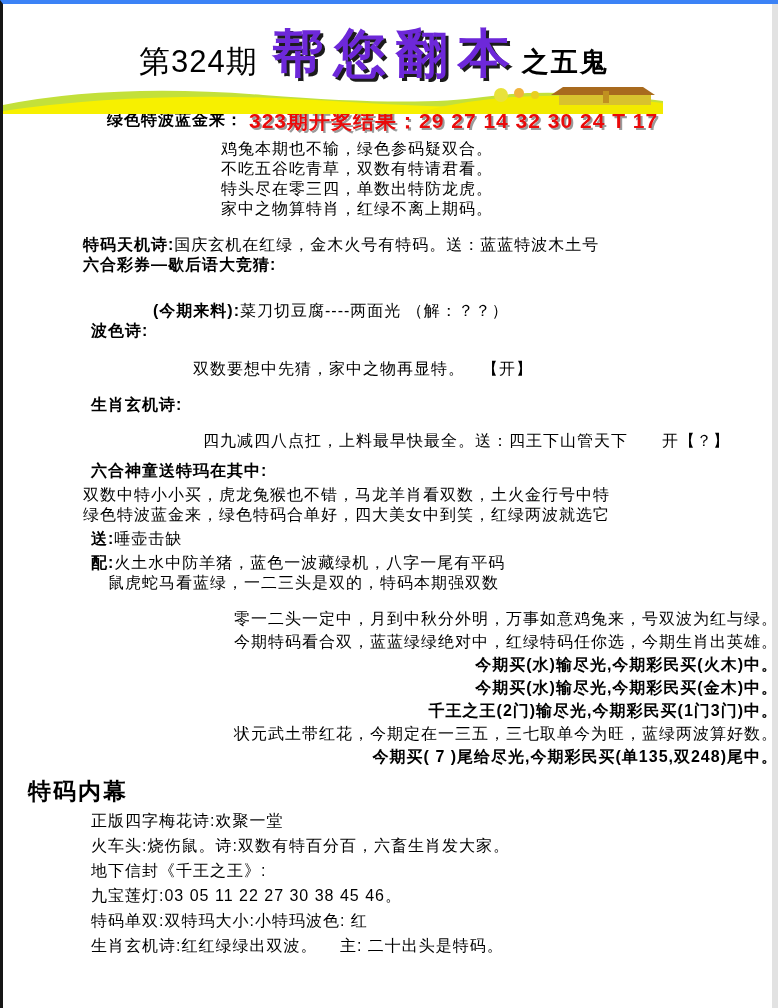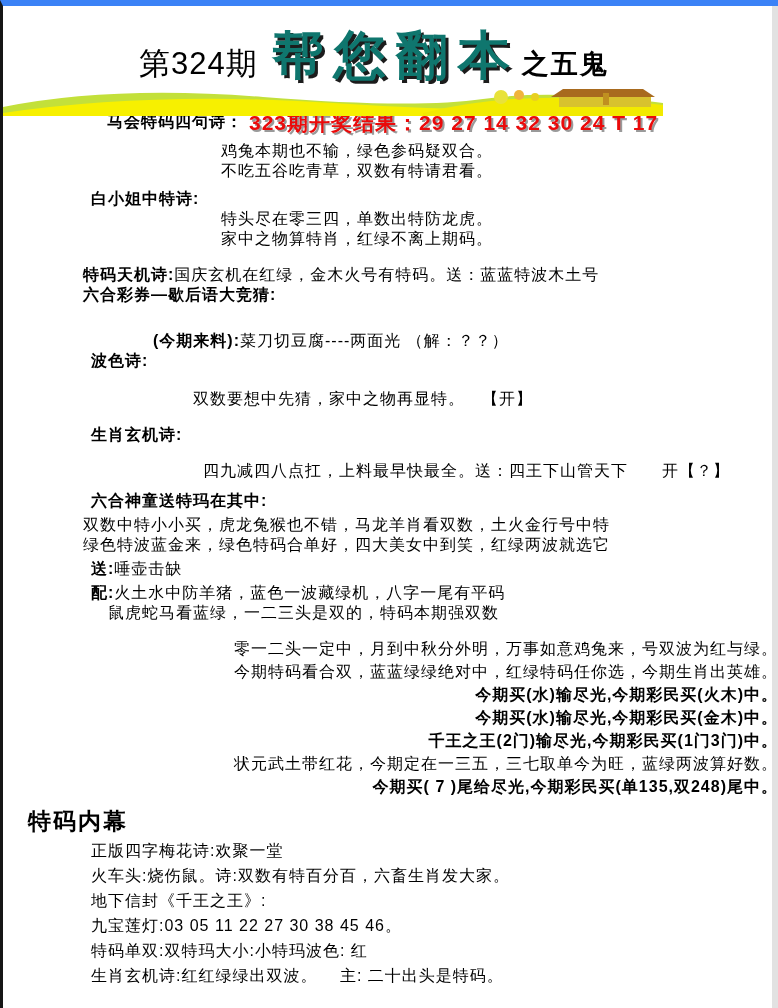--- a/index.html
+++ b/index.html
@@ -2,32 +2,32 @@
 <html><head>
 <meta charset="utf-8">
 <style>
   html,body{margin:0;padding:0;background:#f2f2f2;}
   .page{
     position:relative;
     width:778px;height:1008px;
     background:#ffffff;
     box-sizing:border-box;
     border-left:3px solid #161616;
-    border-top:6px solid #3b82f6;
+    border-top:4px solid #3b82f6;
     font-family:"Liberation Sans","DejaVu Sans",sans-serif;
     color:#000;
     overflow:hidden;
   }
   .right-edge{position:absolute;top:0;right:0;width:6px;height:100%;background:#e2e2e2;}
 
   
   .header{display:flex;align-items:flex-end;padding:26px 0 0 136px;white-space:nowrap;}
   .issue{font-size:31px;font-weight:400;letter-spacing:1px;line-height:1;}
   .main-title{
-    font-size:52px;font-weight:900;color:#0f766e;
+    font-size:52px;font-weight:900;color:#6d28d9;
     font-family:"DejaVu Serif","Liberation Serif",serif;
     letter-spacing:10px;line-height:.9;margin:0 2px 0 14px;
     text-shadow:3px 3px 0 #1c1c1c;
   }
   .suffix{font-size:27px;font-weight:700;letter-spacing:2px;line-height:1.05;}
 
   
   .banner{position:relative;height:34px;margin-top:2px;}
   .banner svg{display:block;}
 
@@ -72,28 +72,27 @@
       <circle cx="532" cy="16" r="4" fill="#e8d020"></circle>
       <polygon points="560,8 640,8 652,16 548,16" fill="#a86a1e"></polygon>
       <rect x="556" y="16" width="92" height="10" fill="#d8c22e"></rect>
       <rect x="600" y="12" width="6" height="12" fill="#c09020"></rect>
     </svg>
   </div>
 
   <div class="content">
 
     <div class="announce">
-      <span class="announce-label">马会特码四句诗：</span>
+      <span class="announce-label">绿色特波蓝金来：</span>
       <span class="announce-result">323期开奖结果：29 27 14 32 30 24 T 17</span>
     </div>
 
     <div class="ln ind218 mt4">鸡兔本期也不输，绿色参码疑双合。</div>
     <div class="ln ind218">不吃五谷吃青草，双数有特请君看。</div>
 
-    <div class="ln ind88 bold mt8">白小姐中特诗:</div>
     <div class="ln ind218">特头尽在零三四，单数出特防龙虎。</div>
     <div class="ln ind218">家中之物算特肖，红绿不离上期码。</div>
 
     <div class="ln ind80 mt16"><span class="bold">特码天机诗:</span><span>国庆玄机在红绿，金木火号有特码。送：蓝蓝特波木土号</span></div>
     <div class="ln ind80 bold">六合彩券—歇后语大竞猜:</div>
 
     <div class="ln ind150 mt26"><span class="bold">(今期来料):</span><span>菜刀切豆腐----两面光 （解：？？）</span></div>
     <div class="ln ind88 bold">波色诗:</div>
 
     <div class="ln ind190 mt18">双数要想中先猜，家中之物再显特。　【开】</div>

